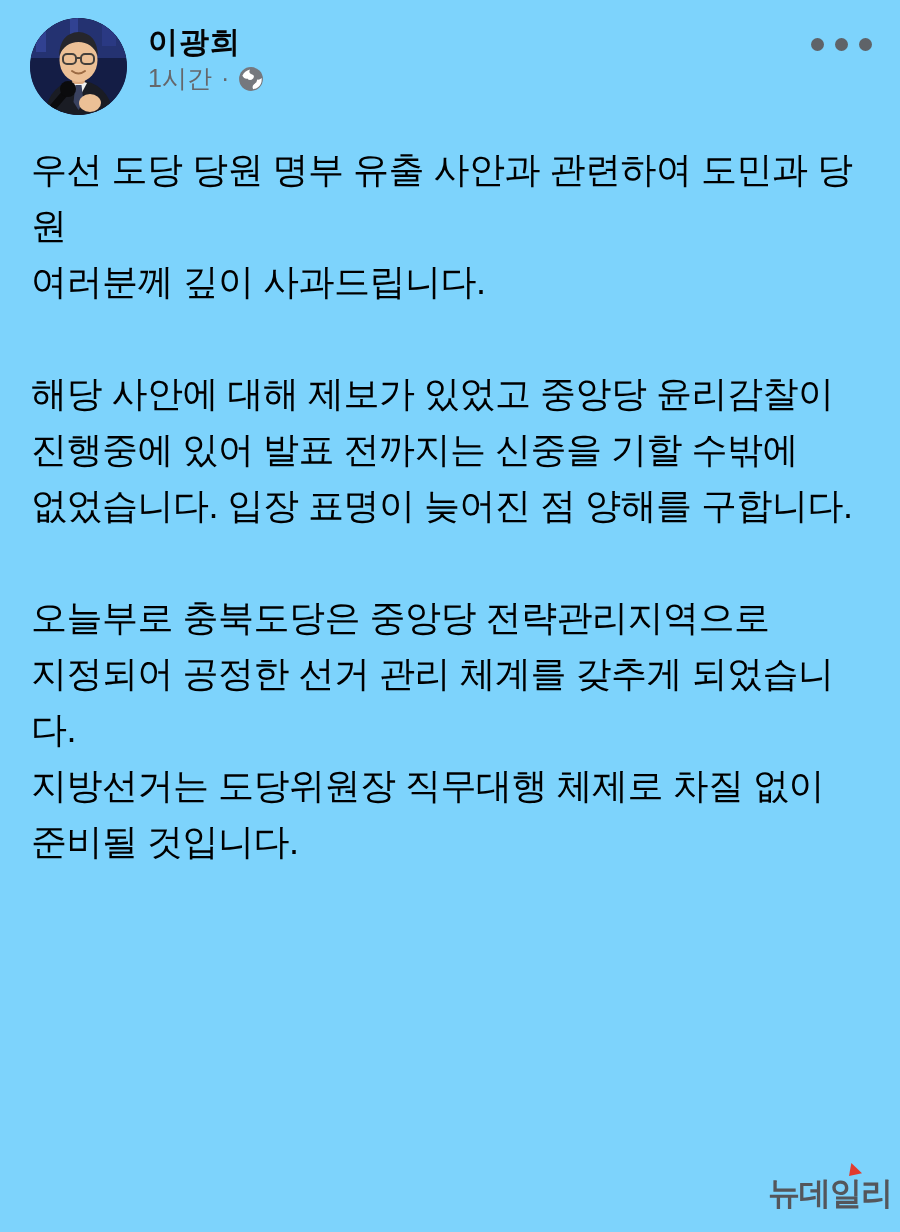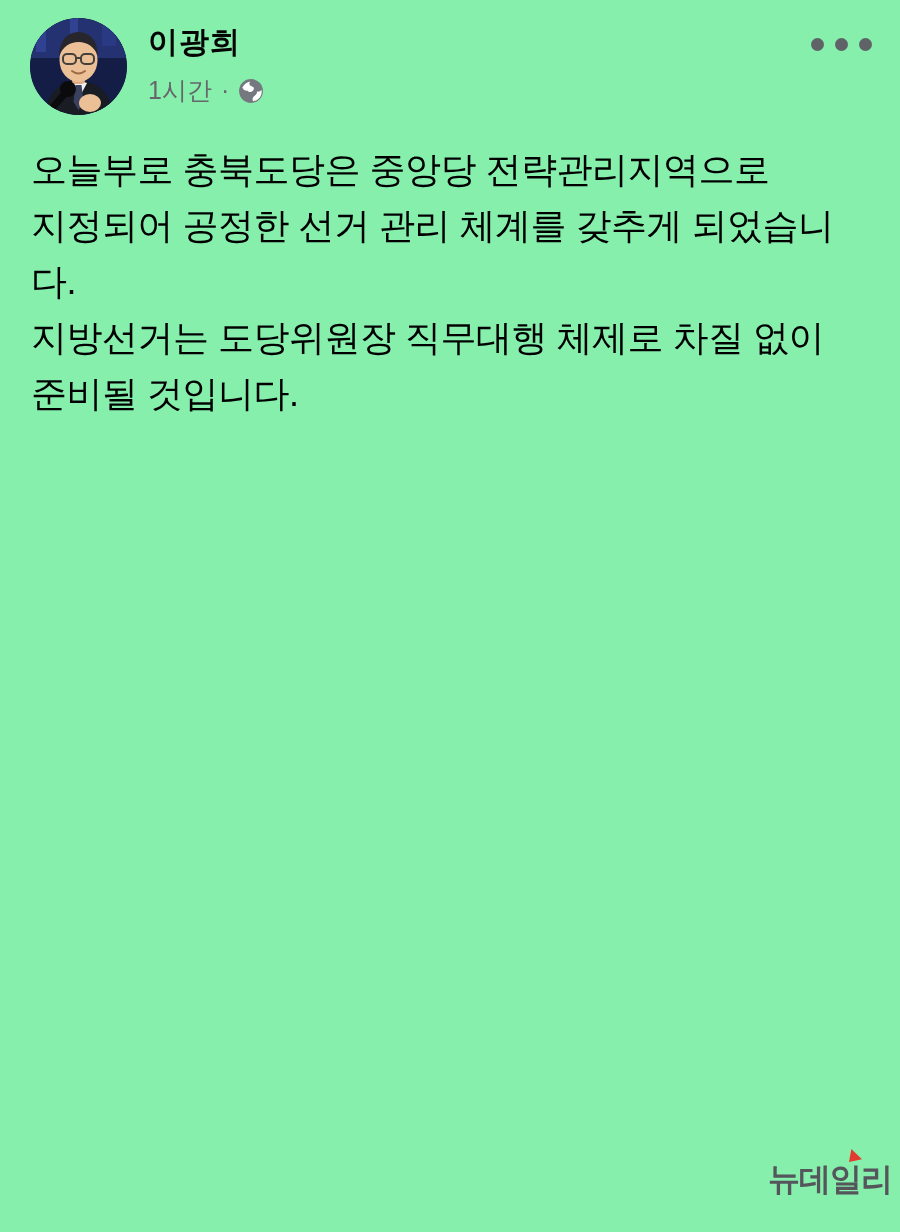--- a/index.html
+++ b/index.html
@@ -4,21 +4,21 @@
 <style>
   * { margin: 0; padding: 0; box-sizing: border-box; }
   html, body { background: #fff; }
   body {
     font-family: "Liberation Sans", "DejaVu Sans", sans-serif;
     width: 900px; height: 1232px;
     position: relative;
     overflow: hidden;
     color: #050505;
   }
-  .post { width: 900px; height: 1232px; background: #86efac; position: relative; }
+  .post { width: 900px; height: 1232px; background: #7dd3fc; position: relative; }
 
   
   .post-header {
     display: flex;
     align-items: flex-start;
     padding: 18px 24px 0 30px;
     position: relative;
   }
   .avatar-wrap {
     width: 97px; height: 97px;
@@ -34,21 +34,21 @@
     font-size: 30px;
     font-weight: 700;
     color: #050505;
     letter-spacing: 1px;
     line-height: 1.2;
     cursor: pointer;
   }
   .meta-row {
     display: flex;
     align-items: center;
-    margin-top: 14px;
+    margin-top: 2px;
     font-size: 25px;
     color: #65676b;
   }
   .meta-row .sep { margin: 0 9px; }
   .globe { width: 26px; height: 26px; display: inline-block; }
 
   .more-btn {
     position: absolute;
     top: 28px; right: 24px;
     display: flex;
@@ -74,21 +74,21 @@
   }
   .post-body p.para {
     white-space: pre-line;
     margin: 0 0 56px 0;
   }
   .post-body p.para:last-child { margin-bottom: 0; }
 
   
   .watermark {
     position: absolute;
-    right: 8px; bottom: 30px;
+    right: 8px; bottom: 16px;
     display: inline-block;
   }
   .watermark .wm-text {
     font-size: 32px;
     font-weight: 800;
     letter-spacing: -1px;
     color: #54565b;
   }
   .watermark .wm-accent {
     position: absolute;
@@ -162,20 +162,25 @@
     </div>
 
     <button class="more-btn" aria-label="more options">
       <span class="dot"></span>
       <span class="dot"></span>
       <span class="dot"></span>
     </button>
   </div>
 
   <div class="post-body">
+      <p class="para">우선 도당 당원 명부 유출 사안과 관련하여 도민과 당원
+여러분께 깊이 사과드립니다.</p>
+      <p class="para">해당 사안에 대해 제보가 있었고 중앙당 윤리감찰이
+진행중에 있어 발표 전까지는 신중을 기할 수밖에
+없었습니다. 입장 표명이 늦어진 점 양해를 구합니다.</p>
       <p class="para">오늘부로 충북도당은 중앙당 전략관리지역으로
 지정되어 공정한 선거 관리 체계를 갖추게 되었습니다.
 지방선거는 도당위원장 직무대행 체제로 차질 없이
 준비될 것입니다.</p>
     </div>
 
   <div class="watermark">
     <span class="wm-accent"></span>
     <span class="wm-text">뉴데일리</span>
   </div>

